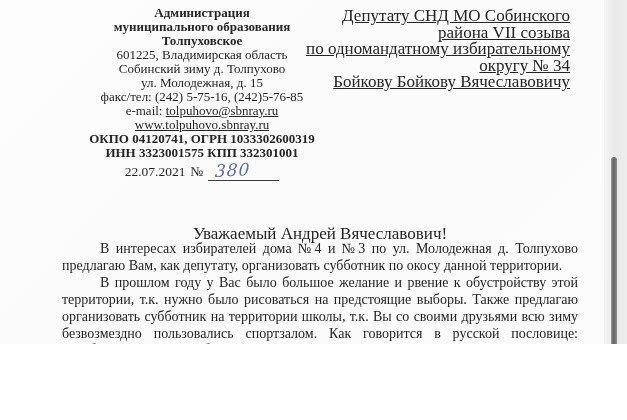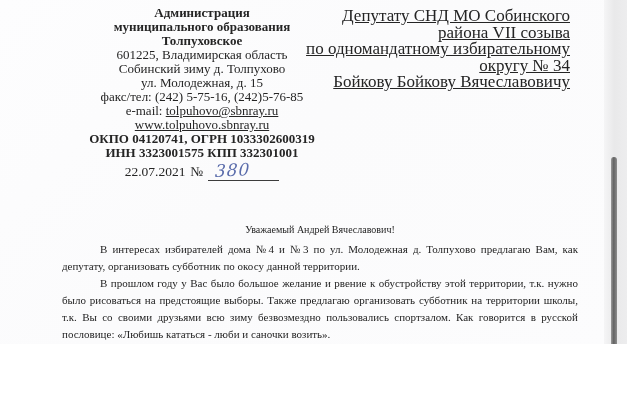--- a/index.html
+++ b/index.html
@@ -79,28 +79,28 @@
     color: #242424;
     text-decoration: underline;
   }
 
   
   .salutation {
     position: absolute;
     left: 62px; top: 224px;
     width: 516px;
     text-align: center;
-    font-size: 10px;
+    font-size: 17px;
     color: #242424;
   }
   .body-text {
     position: absolute;
     left: 62px; top: 241px;
     width: 516px;
-    font-size: 11px;
+    font-size: 14px;
     line-height: 16.9px;
     text-align: justify;
     color: #242424;
   }
   .body-text p { margin: 0; text-indent: 38px; }
 </style>
 </head>
 <body>
 
 <div class="sheet">

